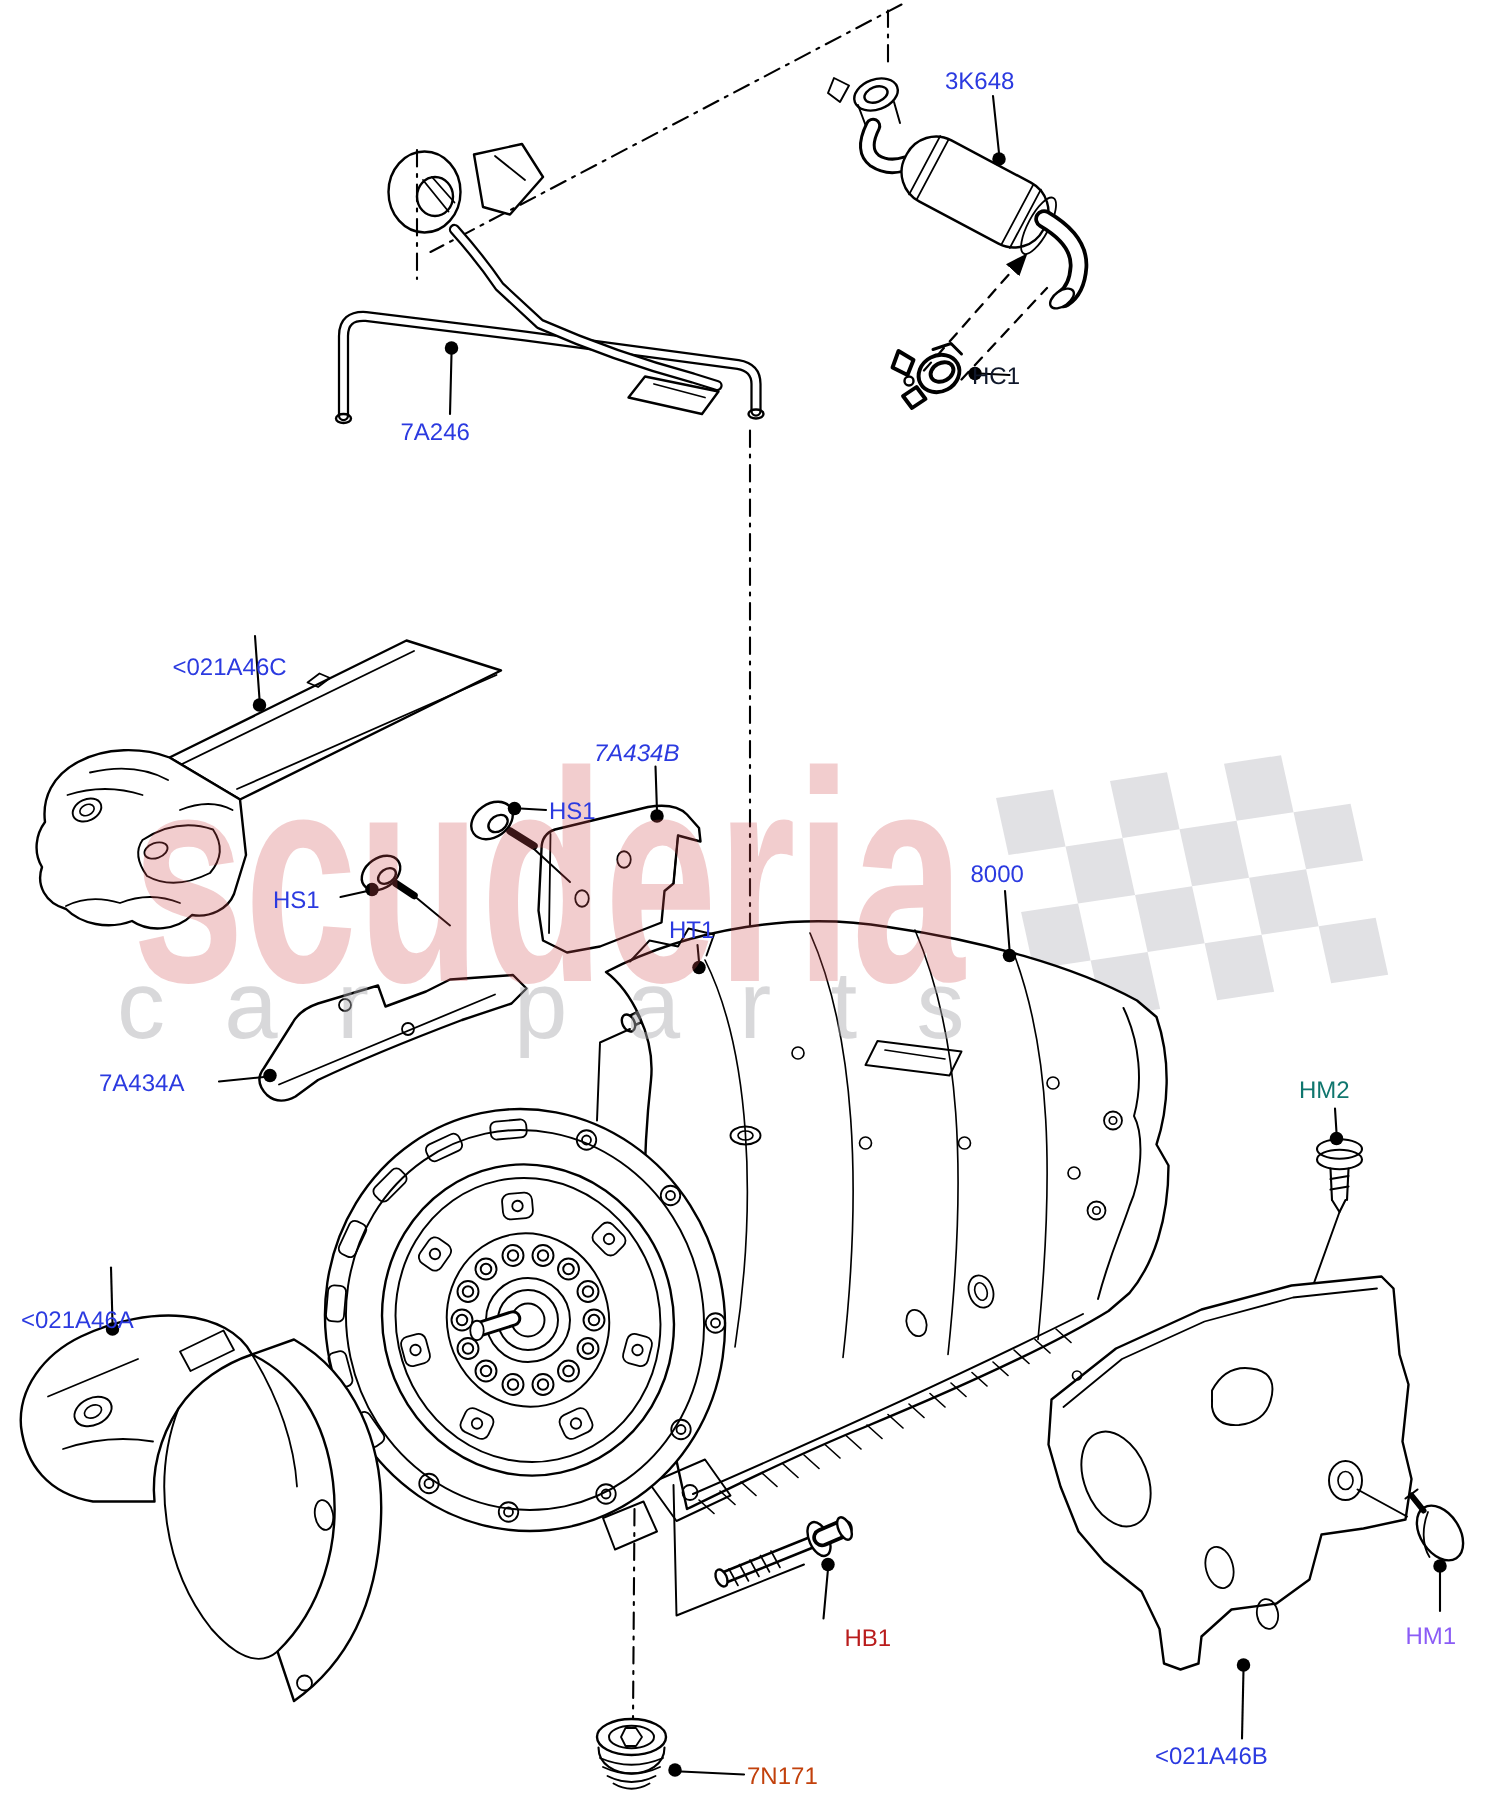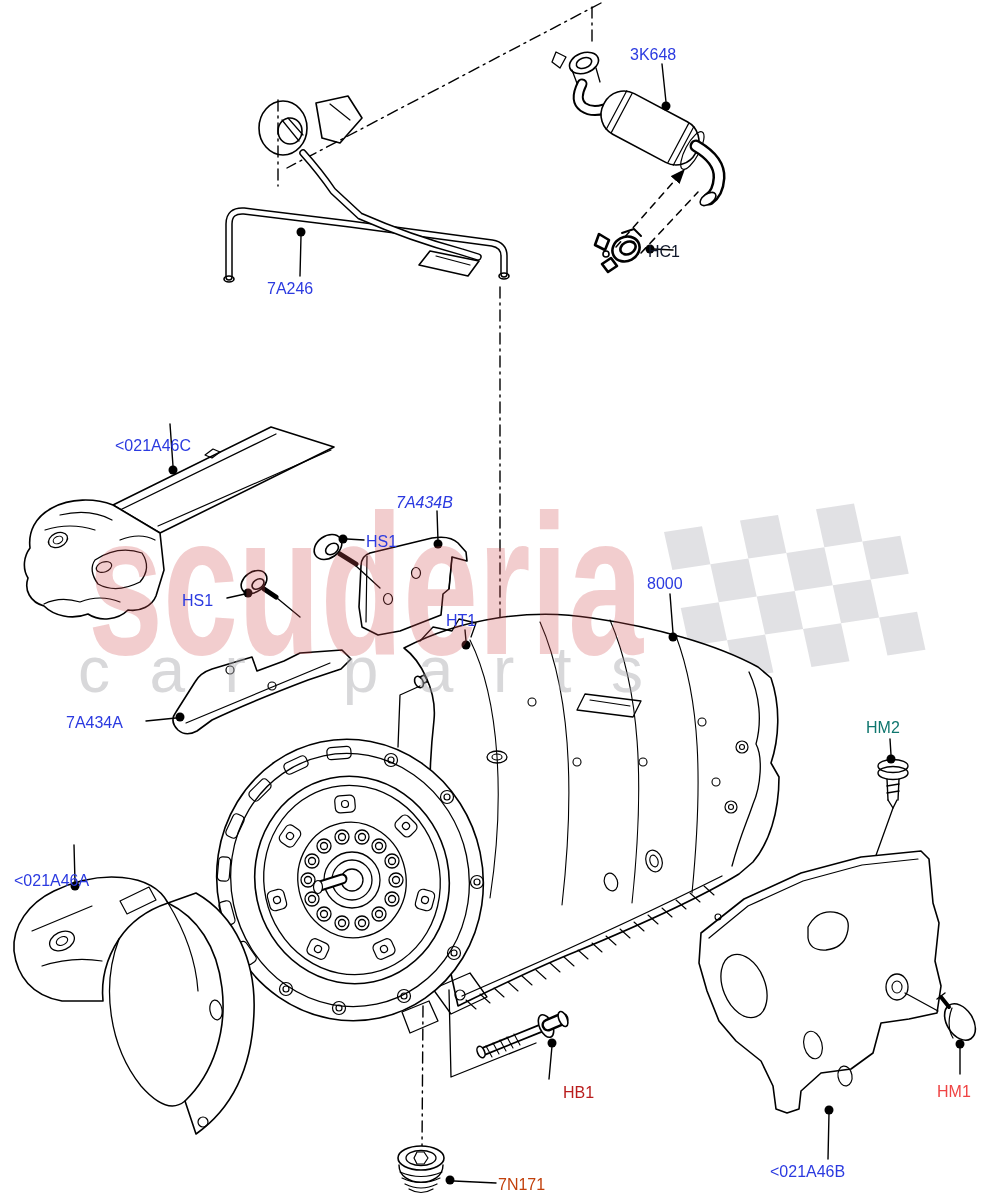--- a/index.html
+++ b/index.html
@@ -397,17 +397,17 @@
 <div class="plabel" style="left: 115px; top: 402px; color: rgb(43, 58, 224); margin-top: 32px;">&lt;021A46C</div>
 <div class="plabel" style="left: 396px; top: 491px; color: rgb(43, 58, 224); font-style: italic;">7A434B</div>
 <div class="plabel" style="left: 366px; top: 530px; color: rgb(43, 58, 224);">HS1</div>
 <div class="plabel" style="left: 182px; top: 589px; color: rgb(43, 58, 224);">HS1</div>
 <div class="plabel" style="left: 446px; top: 609px; color: rgb(43, 58, 224);">HT1</div>
 <div class="plabel" style="left: 647px; top: 572px; color: rgb(43, 58, 224);">8000</div>
 <div class="plabel" style="left: 66px; top: 711px; color: rgb(43, 58, 224);">7A434A</div>
 <div class="plabel" style="left: 866px; top: 716px; color: #0f766e; text-align: center;">HM2</div>
 <div class="plabel" style="left: 14px; top: 853px; color: rgb(43, 58, 224); margin-top: 16px;">&lt;021A46A</div>
 <div class="plabel" style="left: 526px; top: 1081px; color: #b91c1c; margin-left: 37px;">HB1</div>
-<div class="plabel" style="left: 937px; top: 1080px; color: #ef4444;">HM1</div>
+<div class="plabel" style="left: 937px; top: 1080px; color: #8b5cf6;">HM1</div>
 <div class="plabel" style="left: 498px; top: 1173px; color: #c2410c;">7N171</div>
 <div class="plabel" style="left: 770px; top: 1160px; color: rgb(43, 58, 224);">&lt;021A46B</div>
 
 </div>
 
 </body></html>

